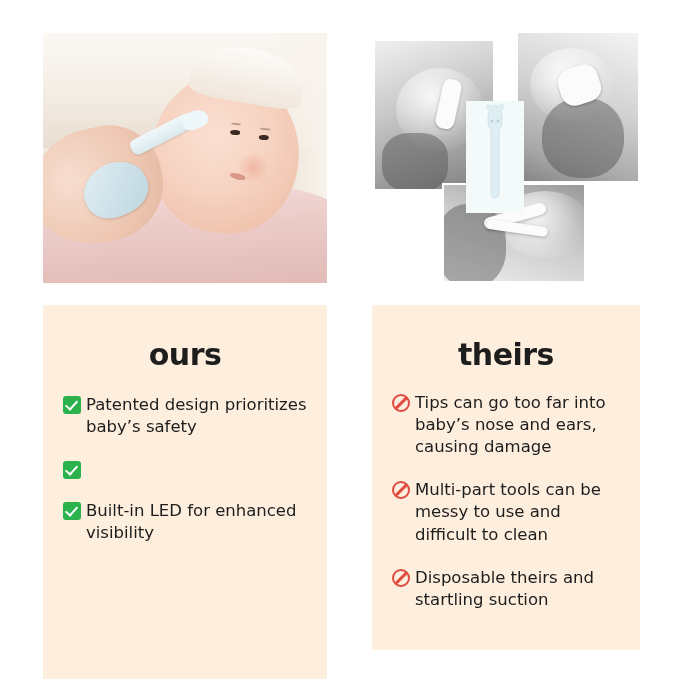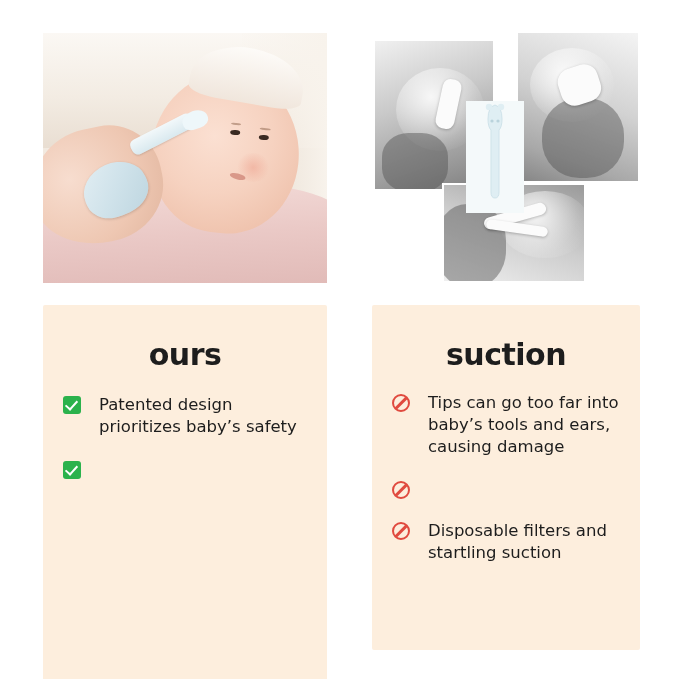--- a/index.html
+++ b/index.html
@@ -203,21 +203,21 @@
     font-family: "DejaVu Sans", sans-serif;
   }
   .bullet-list {
     margin: 0;
     padding: 22px 20px 0 20px;
     list-style: none;
   }
   .bullet {
     display: flex;
     align-items: flex-start;
-    gap: 18px;
+    gap: 5px;
     margin-bottom: 21px;
   }
   .bullet .mark {
     flex: 0 0 auto;
     width: 18px;
     height: 18px;
     margin-top: 2px;
   }
   .mark-check {
     background: #2bb24c;
@@ -316,33 +316,38 @@
   <div class="card card-ours">
     <div class="card-title">ours</div>
     <ul class="bullet-list">
       <li class="bullet">
         <span class="mark mark-check"></span>
         <span class="text">Patented design prioritizes baby’s safety</span>
       </li>
       <li class="bullet">
         <span class="mark mark-check"></span>
       </li>
+      <li class="bullet">
+        <span class="mark mark-check"></span>
+        <span class="text">Built-in LED for enhanced visibility</span>
+      </li>
     </ul>
   </div>
 
   <div class="card card-theirs">
-    <div class="card-title">suction</div>
+    <div class="card-title">theirs</div>
     <ul class="bullet-list">
       <li class="bullet">
         <span class="mark mark-ban"></span>
-        <span class="text">Tips can go too far into baby’s tools and ears, causing damage</span>
+        <span class="text">Tips can go too far into baby’s nose and ears, causing damage</span>
       </li>
       <li class="bullet">
         <span class="mark mark-ban"></span>
+        <span class="text">Multi-part tools can be messy to use and difficult to clean</span>
       </li>
       <li class="bullet">
         <span class="mark mark-ban"></span>
-        <span class="text">Disposable filters and startling suction</span>
+        <span class="text">Disposable theirs and startling suction</span>
       </li>
     </ul>
   </div>
 
 </div>
 
 </body></html>

